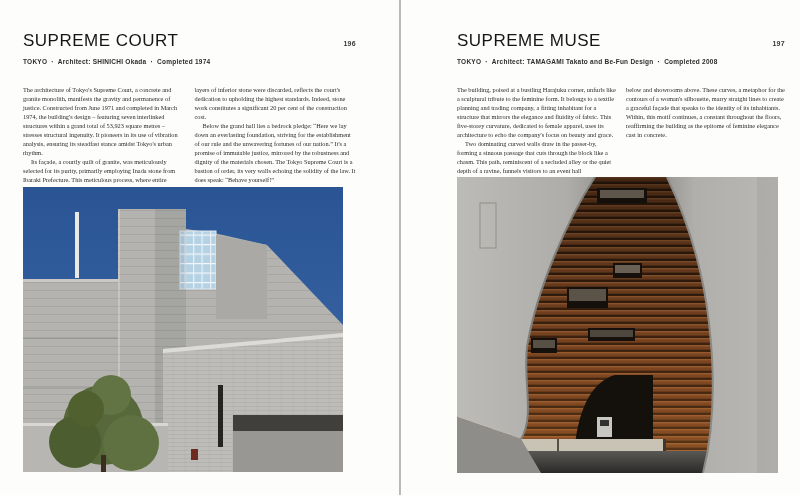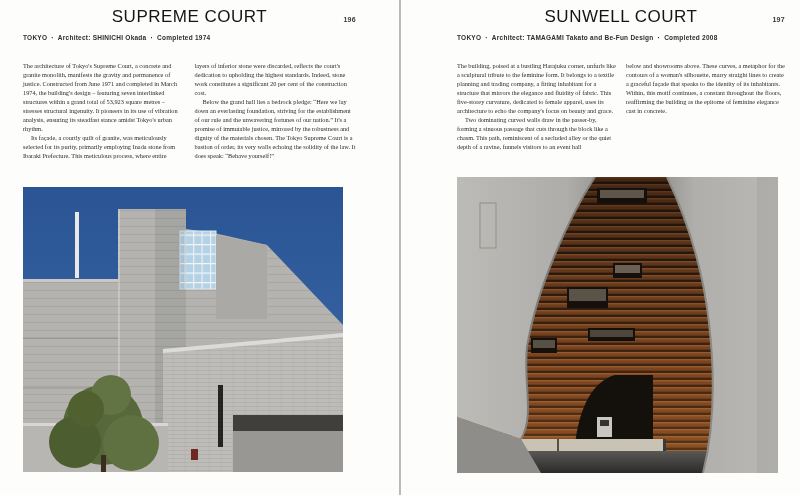--- a/index.html
+++ b/index.html
@@ -11,21 +11,21 @@
   }
   .spread{position:relative;width:800px;height:495px;background:#fdfdfc;}
   .page{position:absolute;top:0;width:400px;height:495px;}
   .page.left{left:0;}
   .page.right{left:400px;}
   .fold{position:absolute;left:399px;top:0;width:2px;height:495px;
     background:linear-gradient(to right,#d2d2d0,#9a9a98 55%,#e3e3e1);}
   .content{position:absolute;top:0;}
   .page.left .content{left:23px;width:333px;}
   .page.right .content{left:57px;width:328px;}
-  .header{position:relative;margin-top:8px;height:18px;text-align:center;}
+  .header{position:relative;margin-top:32px;height:18px;}
   .title{font-size:17px;font-weight:500;letter-spacing:.5px;color:#151515;line-height:18px;}
   .page-num{position:absolute;right:0;top:8px;font-size:7px;font-weight:700;color:#3a3a3a;letter-spacing:.3px;}
   .meta{margin-top:8px;display:flex;align-items:center;gap:4px;
     font-size:6.5px;font-weight:700;letter-spacing:.25px;color:#2c2c2c;white-space:nowrap;}
   .meta .dot{color:#2c2c2c;font-size:7px;line-height:1;}
   .body-cols{margin-top:20px;display:flex;gap:10px;
     font-family:"Liberation Serif","DejaVu Serif",serif;
     font-size:6.3px;line-height:1.43;color:#2b2b29;}
   .col{flex:1;min-width:0;}
   .col p{margin:0;}
@@ -128,21 +128,21 @@
         </g>
 
         <rect x="168" y="262" width="7" height="11" fill="#6e2a20"></rect>
       </svg>
     </div>
   </div>
 
   <div class="page right">
     <div class="content">
       <div class="header">
-        <div class="title">SUNWELL COURT</div>
+        <div class="title">SUPREME MUSE</div>
         <div class="page-num">197</div>
       </div>
       <div class="meta">
         <span>TOKYO</span>
         <span class="dot">·</span>
         <span>Architect: TAMAGAMI Takato and Be-Fun Design</span>
         <span class="dot">·</span>
         <span>Completed 2008</span>
       </div>
       <div class="body-cols">

